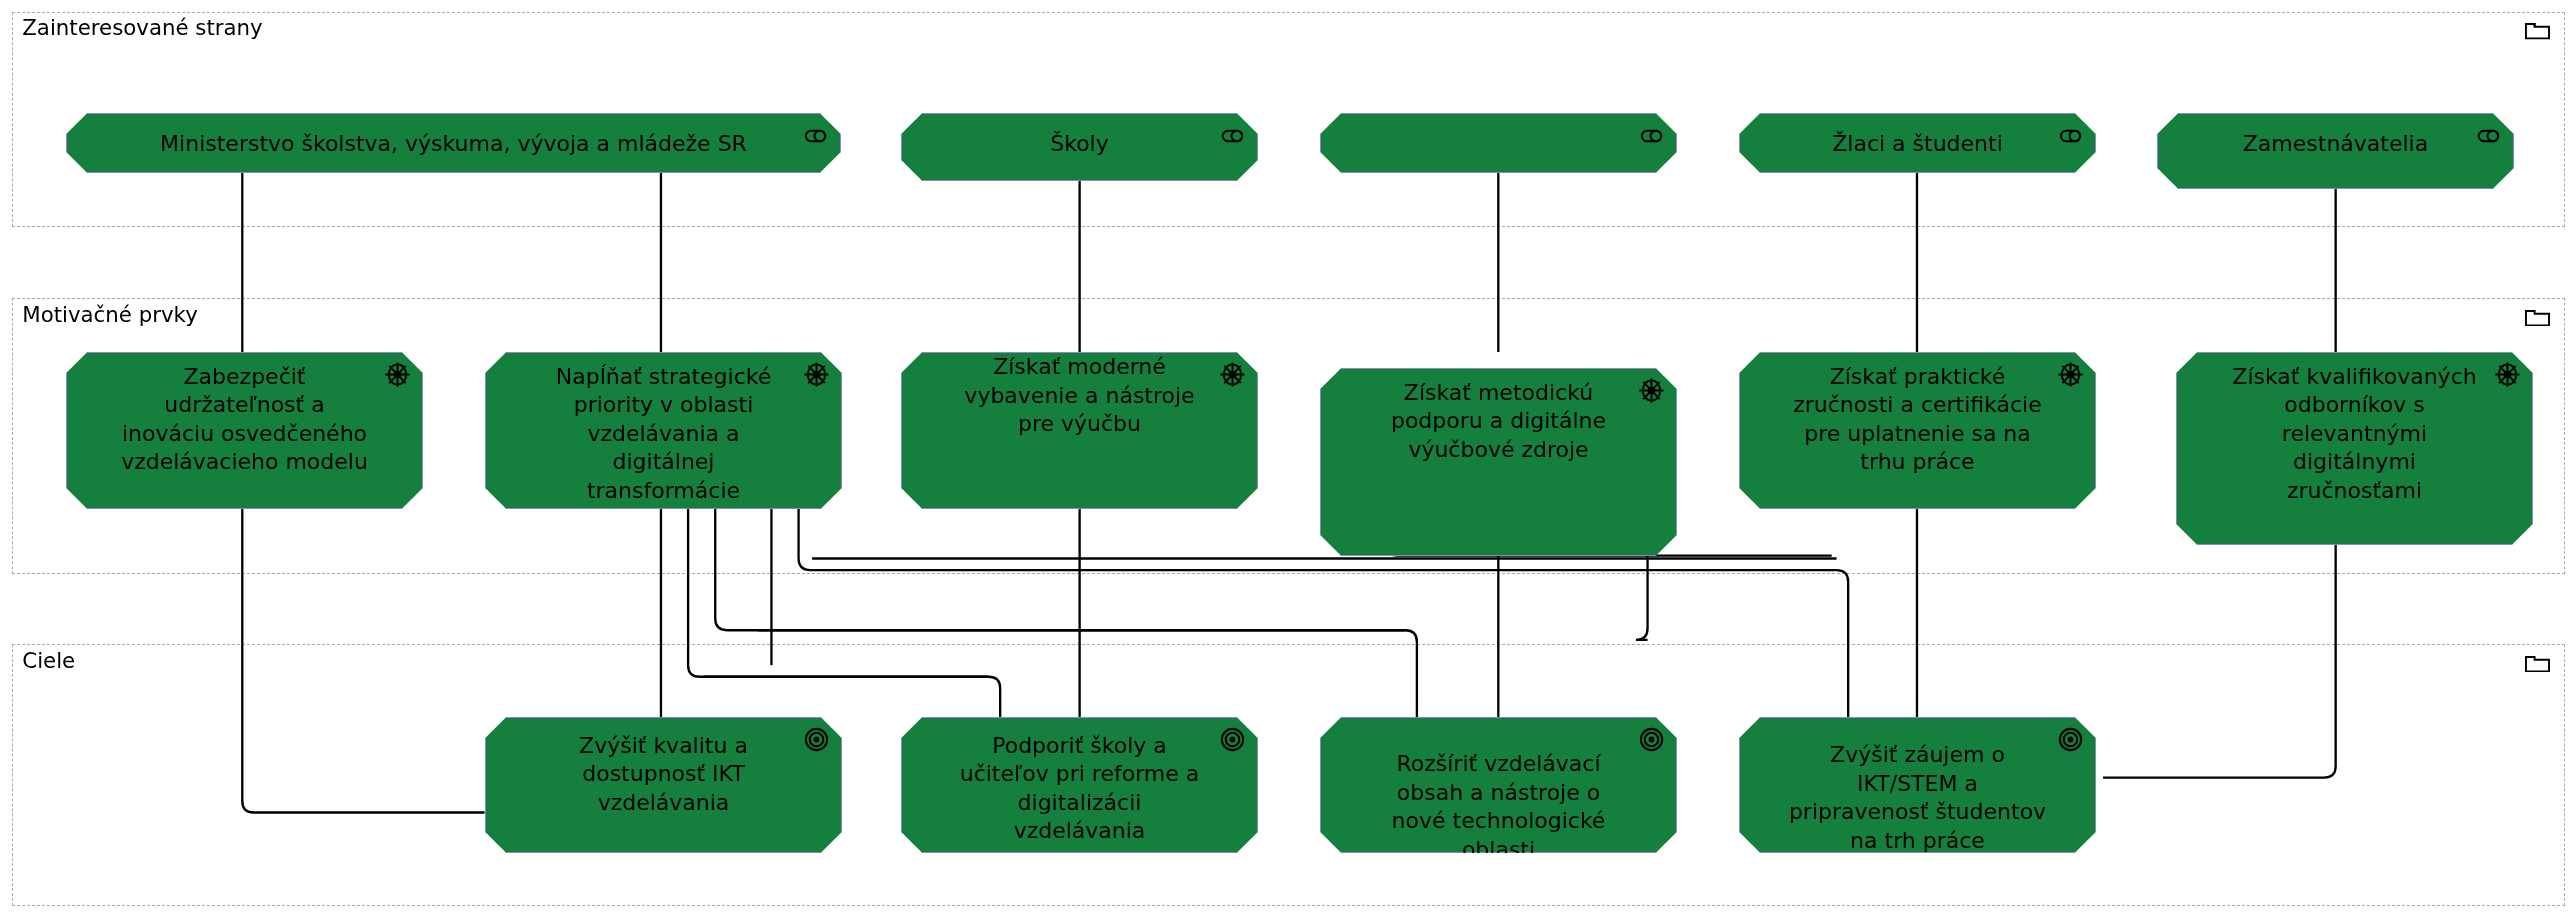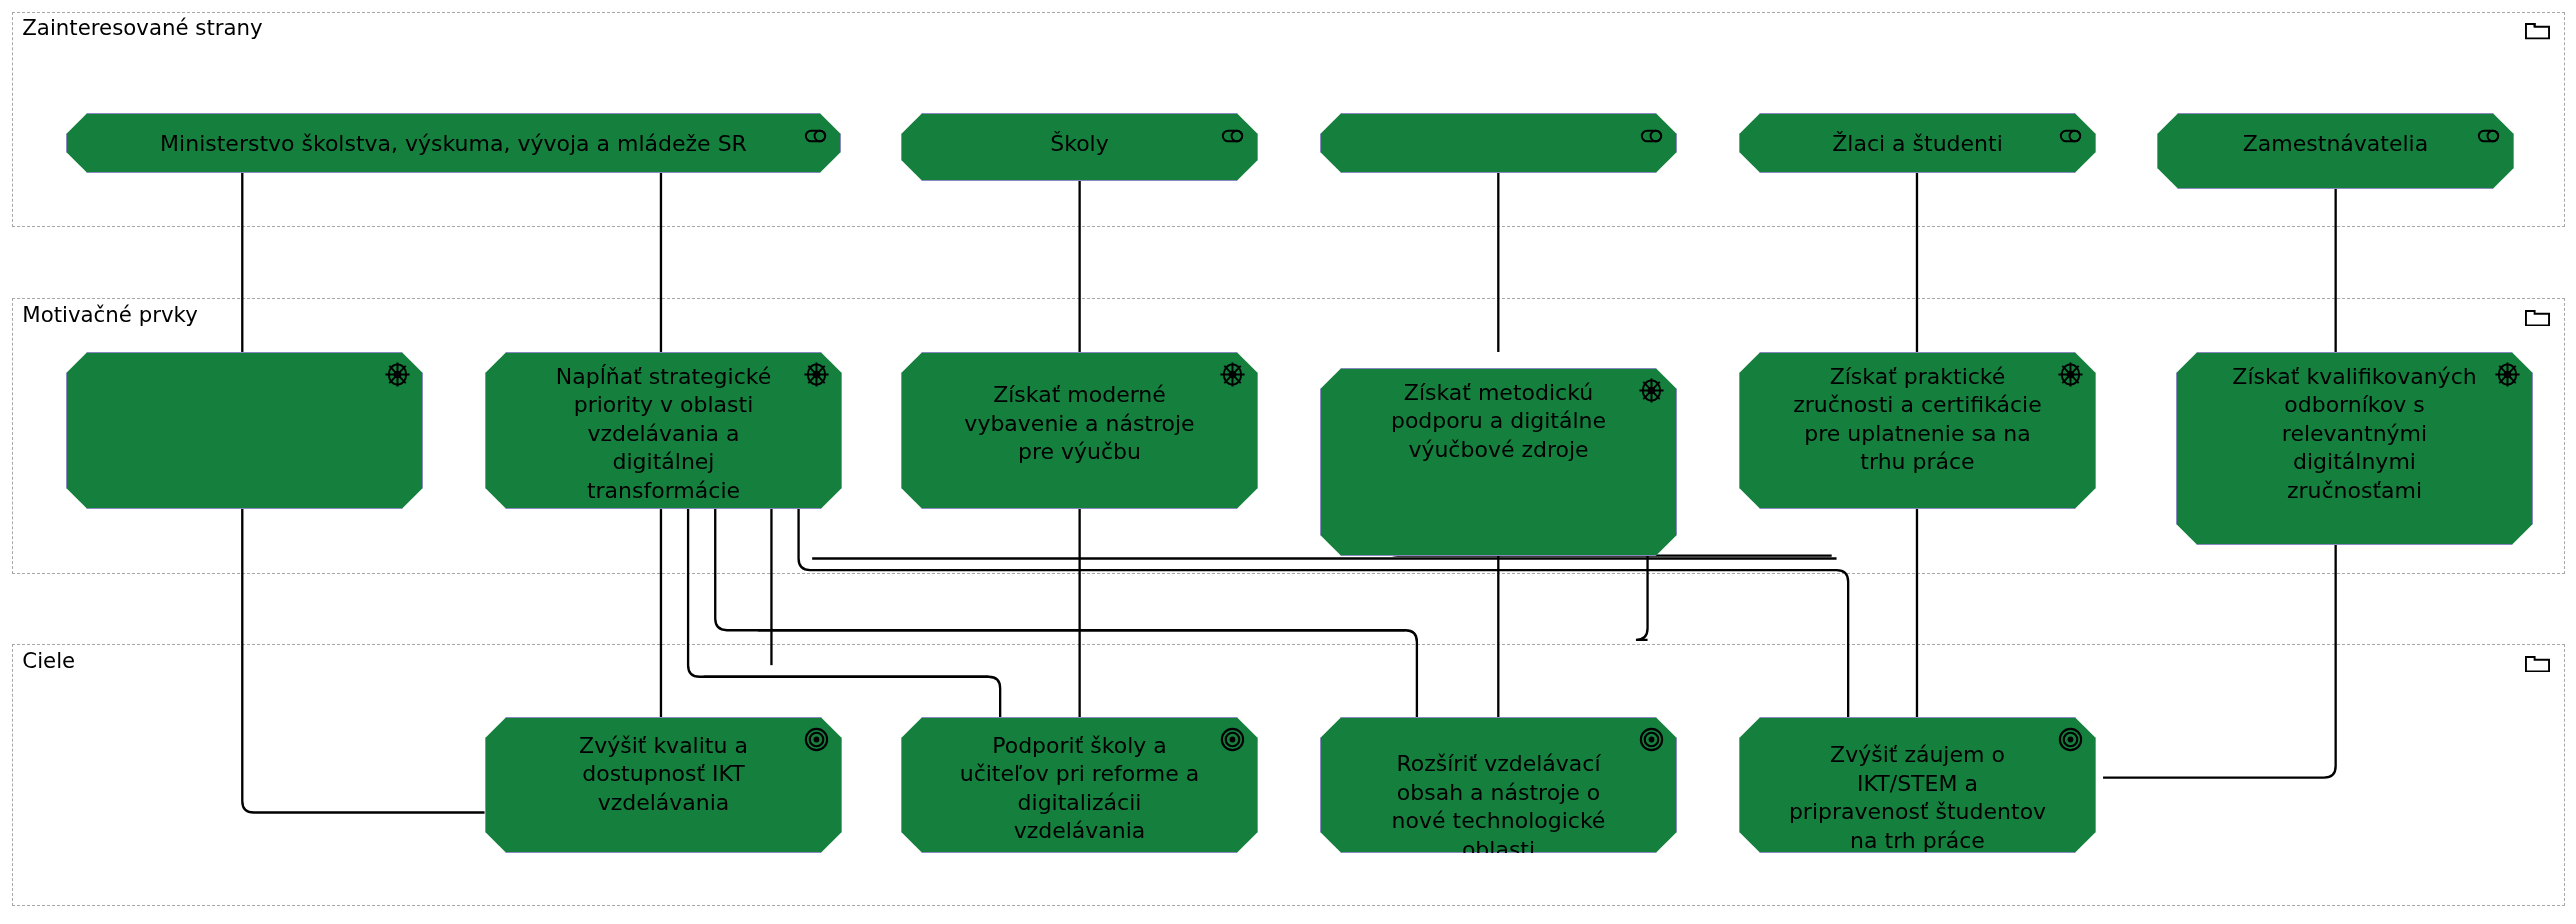--- a/index.html
+++ b/index.html
@@ -188,20 +188,24 @@
 
   <div class="node stake" style="left:2157px; top:113px; width:357px; height:76px;">
     <div class="node-label" style="padding-top:15.5px;">Zamestnávatelia</div>
     <svg class="node-icon" viewBox="0 0 30 30">
       <rect x="5" y="10" width="20" height="11" rx="5.5" ry="5.5" fill="none" stroke="#000" stroke-width="2"></rect>
       <circle cx="19.5" cy="15.5" r="5.5" fill="none" stroke="#000" stroke-width="2"></circle>
     </svg>
   </div>
 
   <div class="node motiv" style="left:66px; top:352px; width:357px; height:157px;">
+    <div class="node-label" style="padding-top:9.7px;">Zabezpečiť
+udržateľnosť a
+inováciu osvedčeného
+vzdelávacieho modelu</div>
     <svg class="node-icon" viewBox="0 0 30 30">
       <ellipse cx="15" cy="15" rx="9" ry="10.5" fill="none" stroke="#000" stroke-width="2"></ellipse>
       <circle cx="15" cy="15" r="3" fill="none" stroke="#000" stroke-width="2"></circle>
       <line x1="15" y1="2.5" x2="15" y2="27.5" stroke="#000" stroke-width="2"></line>
       <line x1="2.5" y1="15" x2="27.5" y2="15" stroke="#000" stroke-width="2"></line>
       <line x1="6.5" y1="6" x2="23.5" y2="24" stroke="#000" stroke-width="2"></line>
       <line x1="23.5" y1="6" x2="6.5" y2="24" stroke="#000" stroke-width="2"></line>
     </svg>
   </div>
 
@@ -215,21 +219,21 @@
       <ellipse cx="15" cy="15" rx="9" ry="10.5" fill="none" stroke="#000" stroke-width="2"></ellipse>
       <circle cx="15" cy="15" r="3" fill="none" stroke="#000" stroke-width="2"></circle>
       <line x1="15" y1="2.5" x2="15" y2="27.5" stroke="#000" stroke-width="2"></line>
       <line x1="2.5" y1="15" x2="27.5" y2="15" stroke="#000" stroke-width="2"></line>
       <line x1="6.5" y1="6" x2="23.5" y2="24" stroke="#000" stroke-width="2"></line>
       <line x1="23.5" y1="6" x2="6.5" y2="24" stroke="#000" stroke-width="2"></line>
     </svg>
   </div>
 
   <div class="node motiv" style="left:901px; top:352px; width:357px; height:157px;">
-    <div class="node-label" style="padding-top:28px;">Získať moderné
+    <div class="node-label" style="padding-top:0;">Získať moderné
 vybavenie a nástroje
 pre výučbu</div>
     <svg class="node-icon" viewBox="0 0 30 30">
       <ellipse cx="15" cy="15" rx="9" ry="10.5" fill="none" stroke="#000" stroke-width="2"></ellipse>
       <circle cx="15" cy="15" r="3" fill="none" stroke="#000" stroke-width="2"></circle>
       <line x1="15" y1="2.5" x2="15" y2="27.5" stroke="#000" stroke-width="2"></line>
       <line x1="2.5" y1="15" x2="27.5" y2="15" stroke="#000" stroke-width="2"></line>
       <line x1="6.5" y1="6" x2="23.5" y2="24" stroke="#000" stroke-width="2"></line>
       <line x1="23.5" y1="6" x2="6.5" y2="24" stroke="#000" stroke-width="2"></line>
     </svg>

